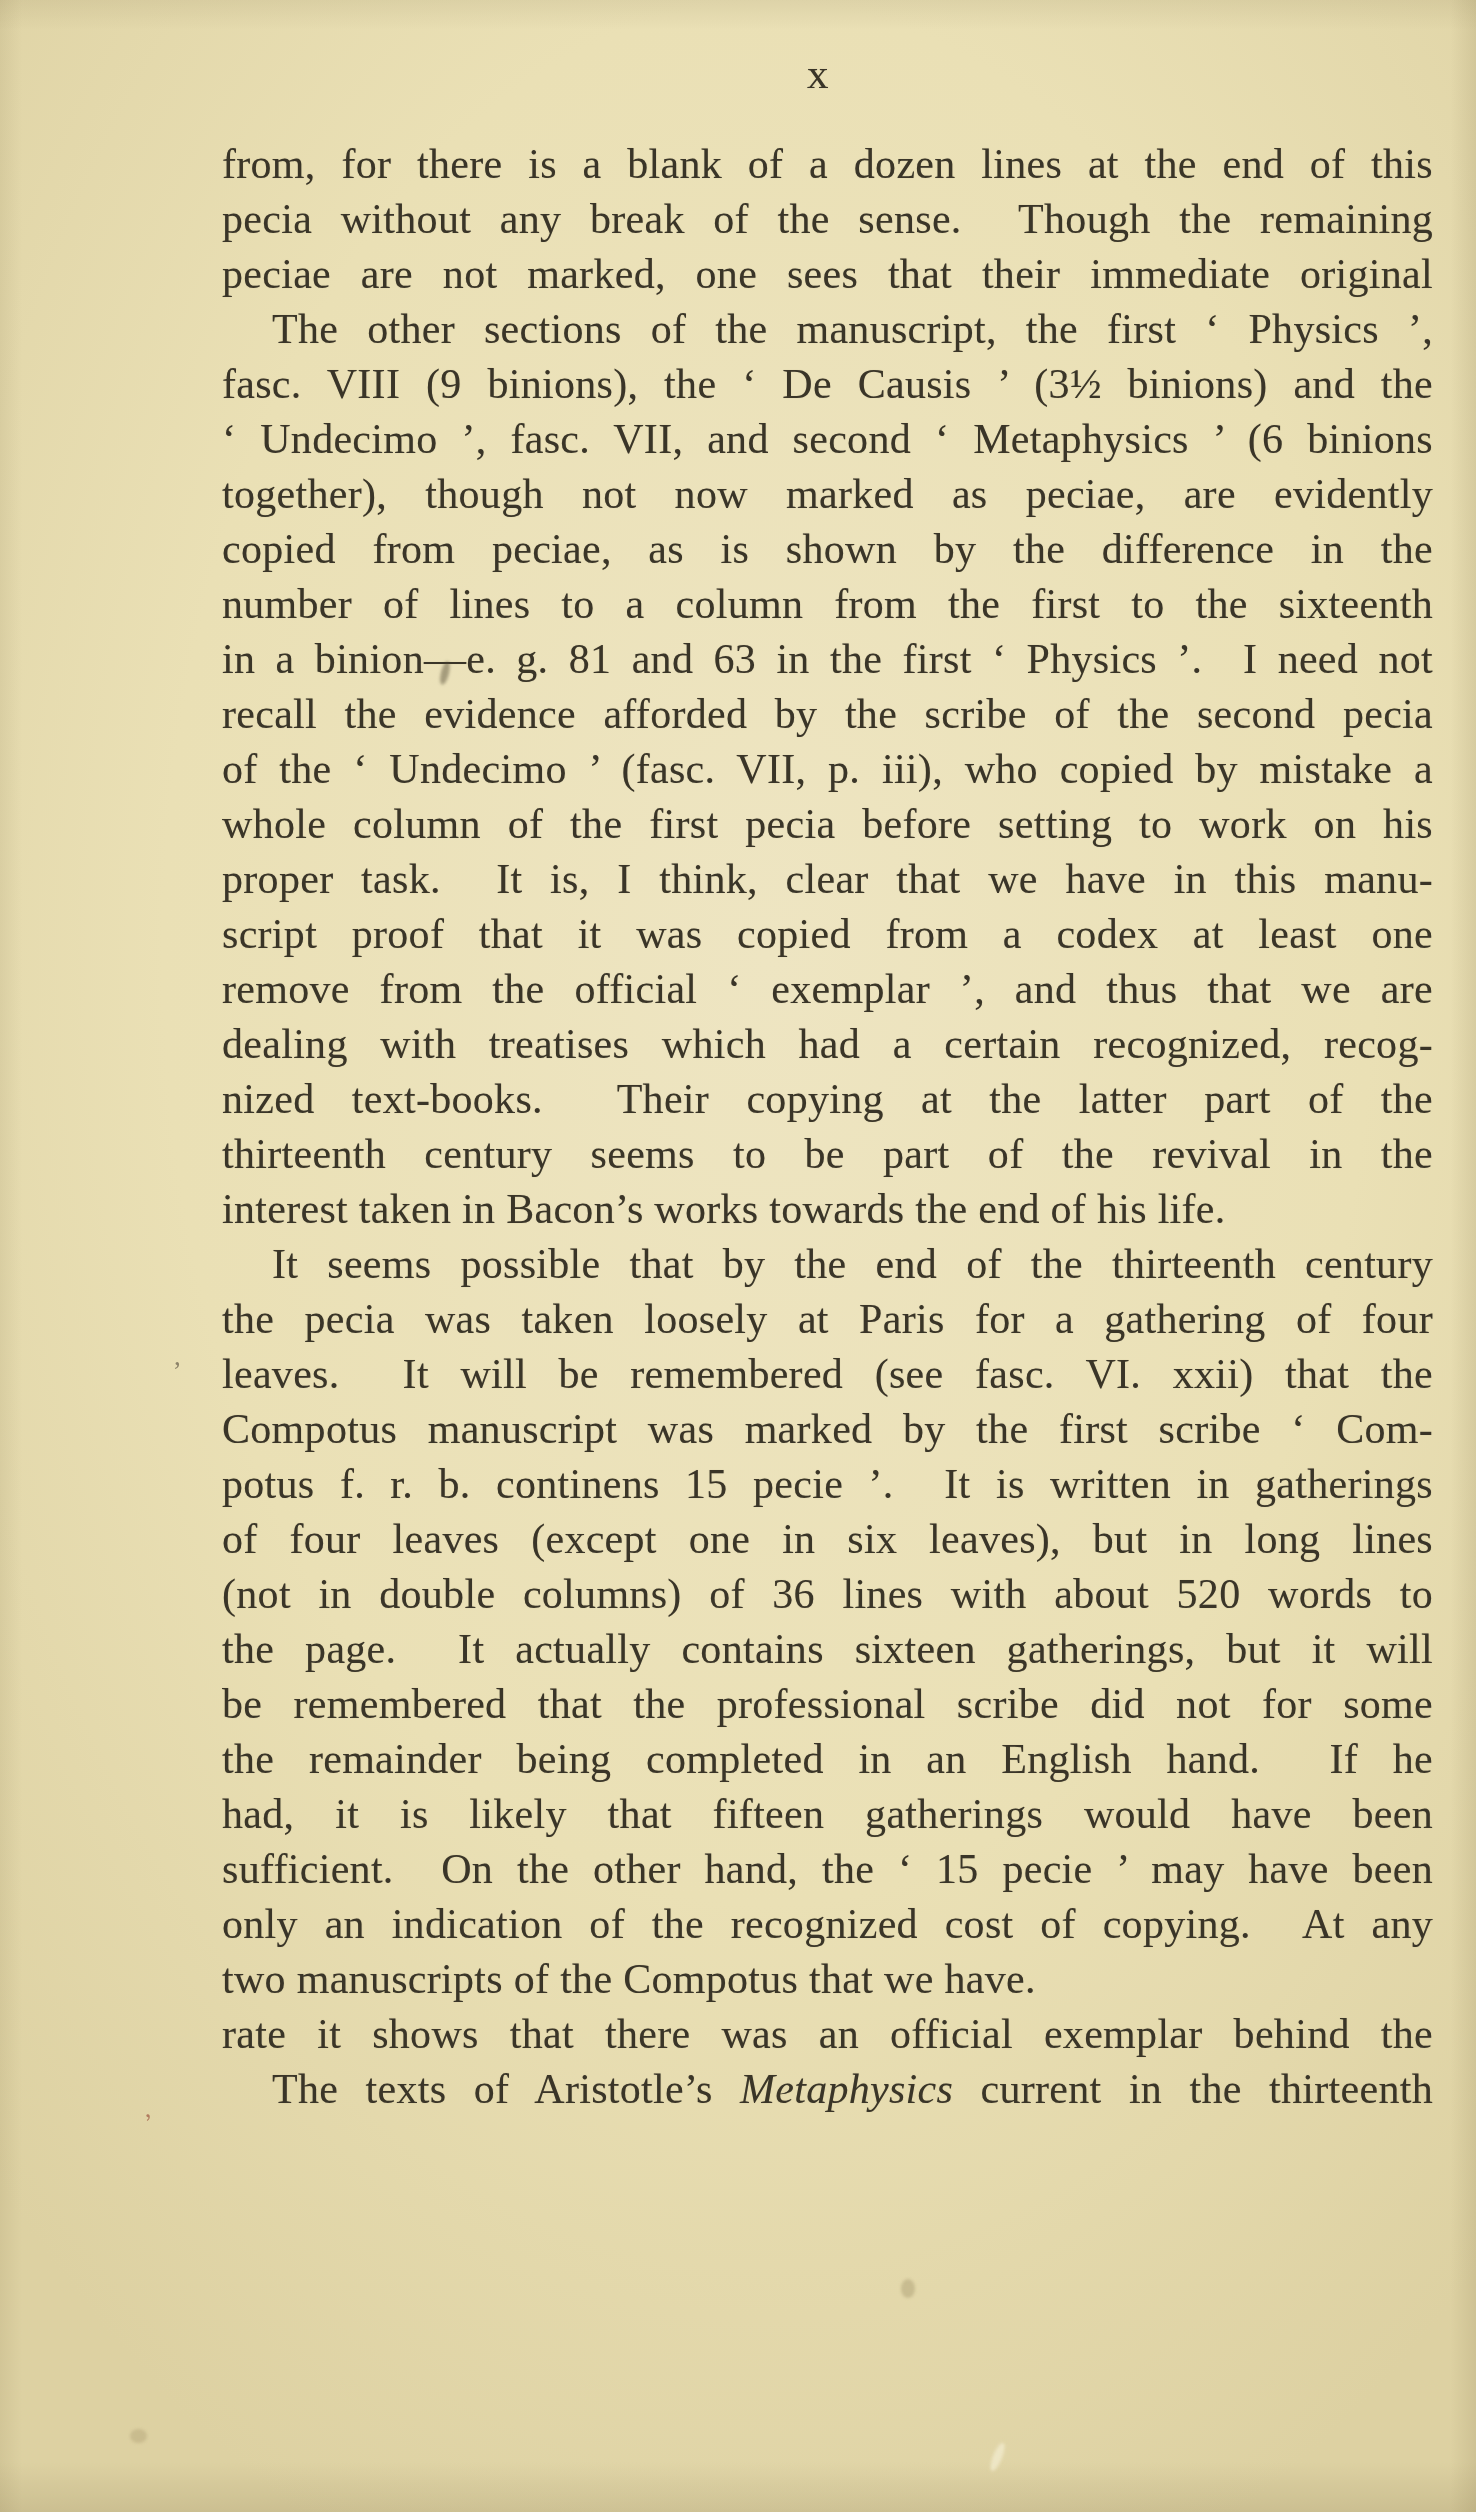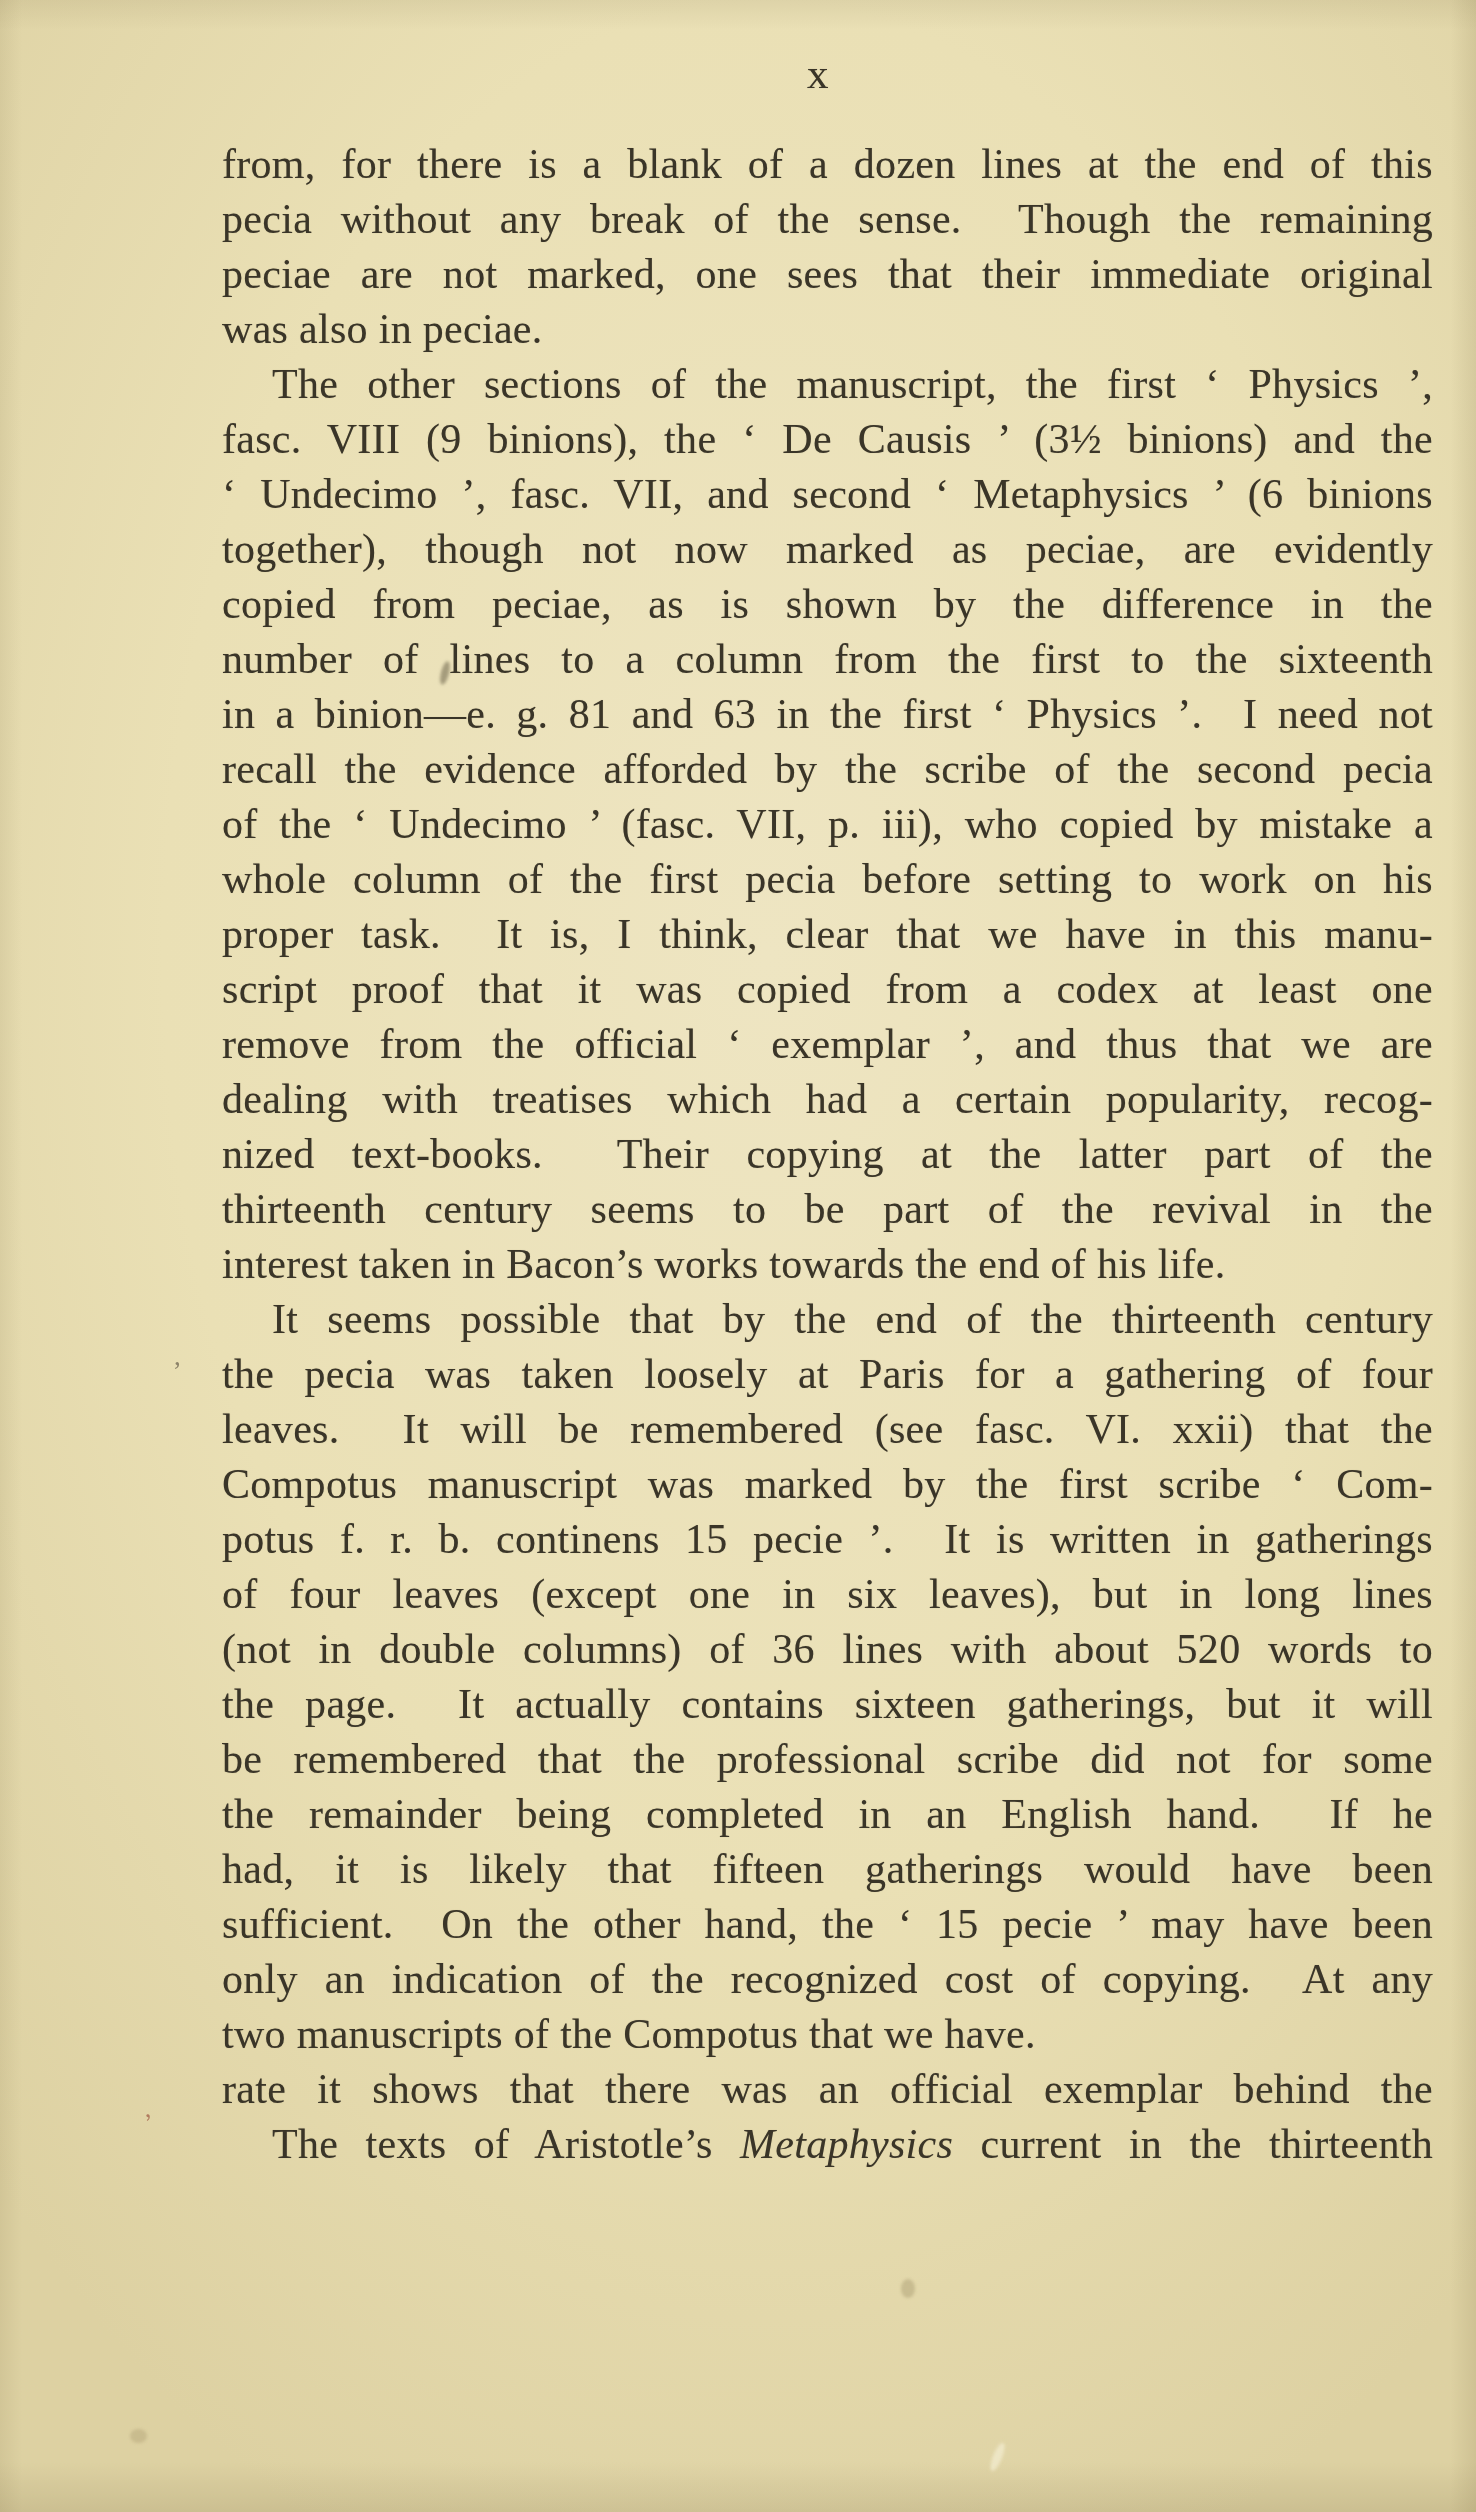--- a/index.html
+++ b/index.html
@@ -51,35 +51,34 @@
 </style>
 </head>
 <body>
 
 <div class="page">
   <div class="page-number">x</div>
   <div class="text-block">
       <div class="line"><span>from, for there is a blank of a dozen lines at the end of this</span></div>
       <div class="line"><span>pecia without any break of the sense.&nbsp; Though the remaining</span></div>
       <div class="line"><span>peciae are not marked, one sees that their immediate original</span></div>
-      <div class="line end"><span>was also in peciae.</span></div>
       <div class="line start"><span>The other sections of the manuscript, the first ‘ Physics ’,</span></div>
       <div class="line"><span>fasc. VIII (9 binions), the ‘ De Causis ’ (3½ binions) and the</span></div>
       <div class="line"><span>‘ Undecimo ’, fasc. VII, and second ‘ Metaphysics ’ (6 binions</span></div>
       <div class="line"><span>together), though not now marked as peciae, are evidently</span></div>
       <div class="line"><span>copied from peciae, as is shown by the difference in the</span></div>
       <div class="line"><span>number of lines to a column from the first to the sixteenth</span></div>
       <div class="line"><span>in a binion—e. g. 81 and 63 in the first ‘ Physics ’.&nbsp; I need not</span></div>
       <div class="line"><span>recall the evidence afforded by the scribe of the second pecia</span></div>
       <div class="line"><span>of the ‘ Undecimo ’ (fasc. VII, p. iii), who copied by mistake a</span></div>
       <div class="line"><span>whole column of the first pecia before setting to work on his</span></div>
       <div class="line"><span>proper task.&nbsp; It is, I think, clear that we have in this manu-</span></div>
       <div class="line"><span>script proof that it was copied from a codex at least one</span></div>
       <div class="line"><span>remove from the official ‘ exemplar ’, and thus that we are</span></div>
-      <div class="line"><span>dealing with treatises which had a certain popularity, recog-</span></div>
+      <div class="line"><span>dealing with treatises which had a certain recognized, recog-</span></div>
       <div class="line"><span>nized text-books.&nbsp; Their copying at the latter part of the</span></div>
       <div class="line"><span>thirteenth century seems to be part of the revival in the</span></div>
       <div class="line end"><span>interest taken in Bacon’s works towards the end of his life.</span></div>
       <div class="line start"><span>It seems possible that by the end of the thirteenth century</span></div>
       <div class="line"><span>the pecia was taken loosely at Paris for a gathering of four</span></div>
       <div class="line"><span>leaves.&nbsp; It will be remembered (see fasc. VI. xxii) that the</span></div>
       <div class="line"><span>Compotus manuscript was marked by the first scribe ‘ Com-</span></div>
       <div class="line"><span>potus f. r. b. continens 15 pecie ’.&nbsp; It is written in gatherings</span></div>
       <div class="line"><span>of four leaves (except one in six leaves), but in long lines</span></div>
       <div class="line"><span>(not in double columns) of 36 lines with about 520 words to</span></div>

